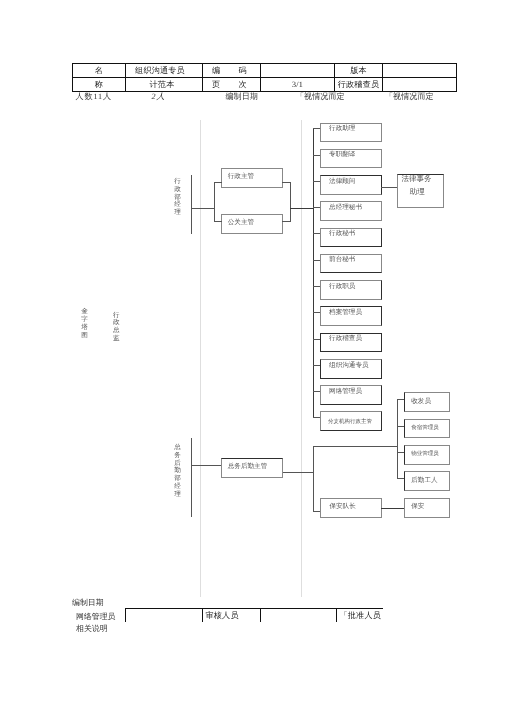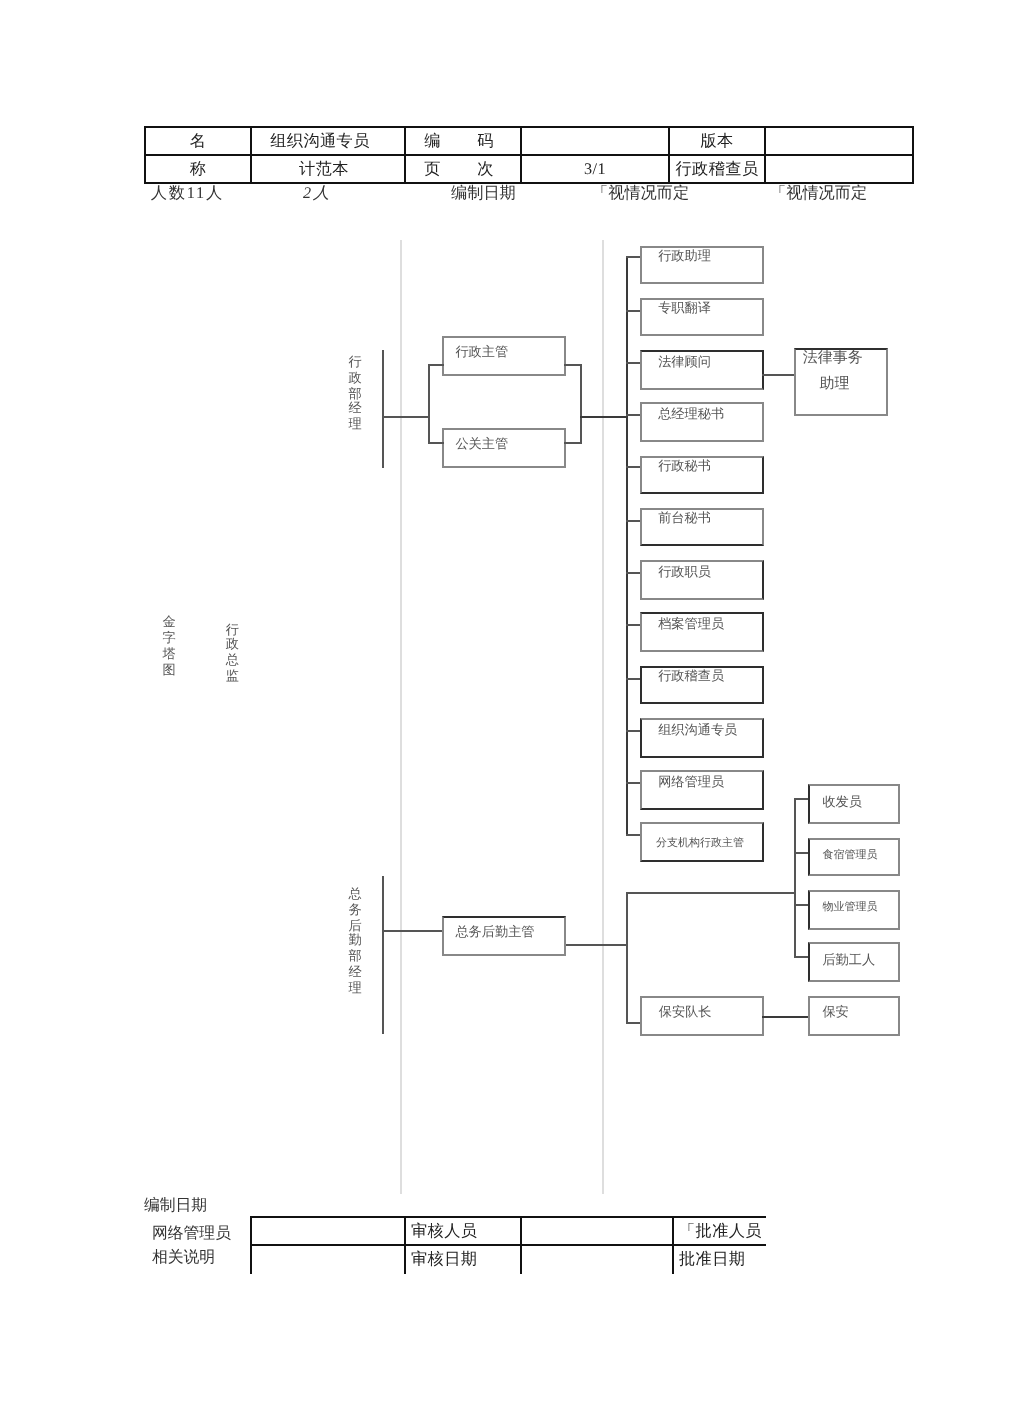--- a/index.html
+++ b/index.html
@@ -230,24 +230,18 @@
         <col style="width:76px">
         <col style="width:46.6px">
       </colgroup>
       <tbody>
     <tr>
       <td></td>
       <td>审核人员</td>
       <td></td>
       <td>「批准人员</td>
     </tr>
-    <tr>
-      <td></td>
-      <td>审核日期</td>
-      <td></td>
-      <td>批准日期</td>
-    </tr>
   </tbody>
     </table>
   <div class="lbl" style="left:76px;top:611.8px;">网络管理员</div>
   <div class="lbl" style="left:76px;top:624.3px;">相关说明</div>
 
 </div>
 
 </body></html>

